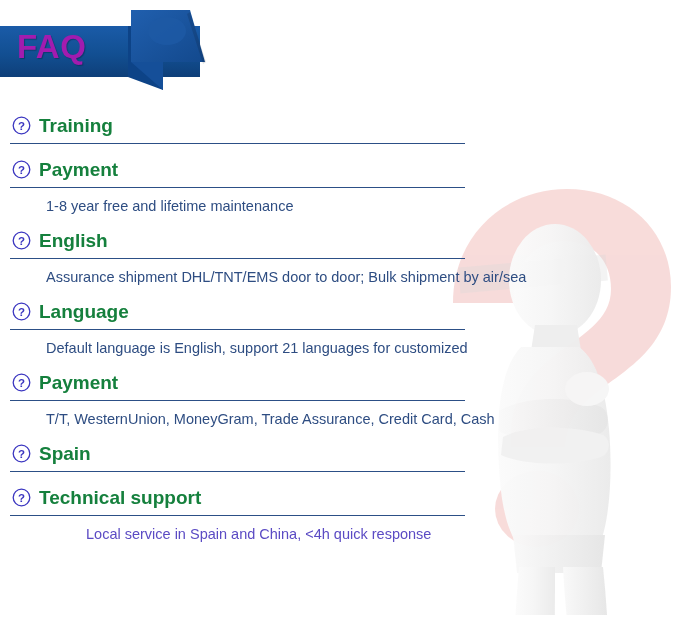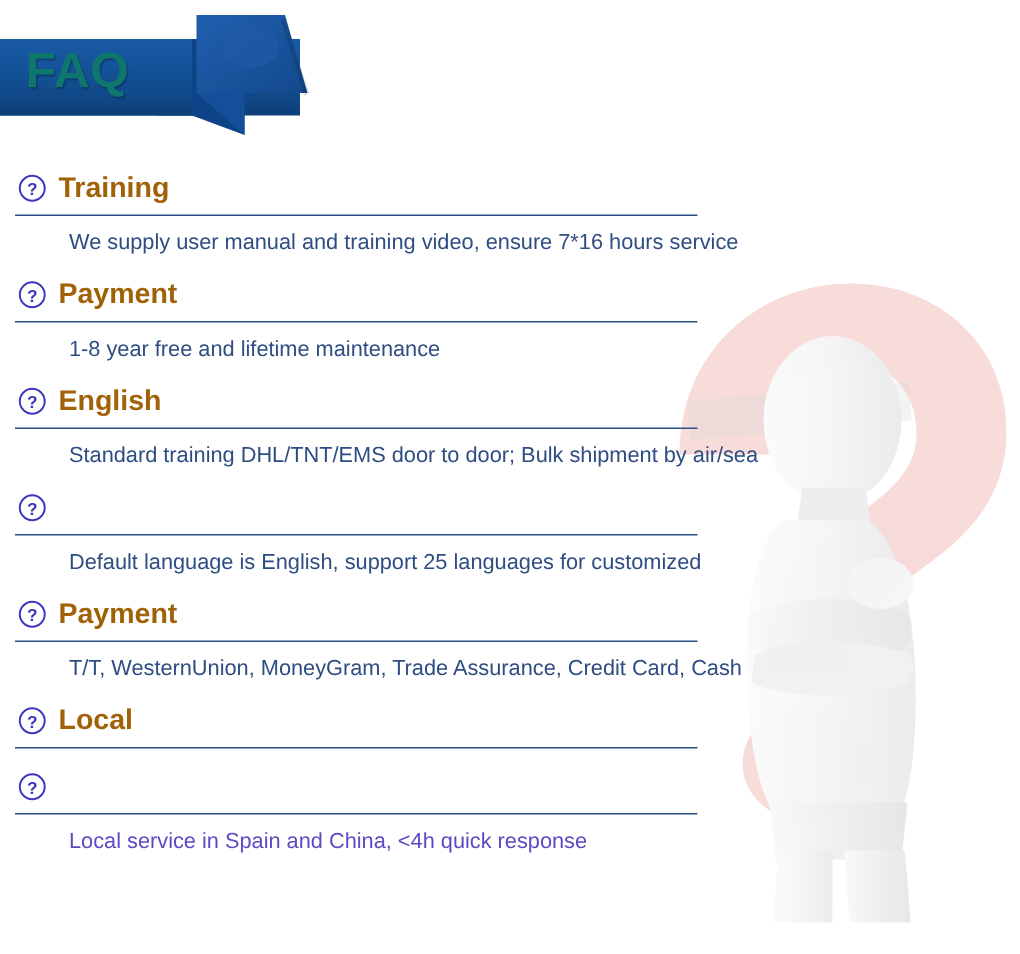--- a/index.html
+++ b/index.html
@@ -36,21 +36,21 @@
     height: 105px;
     z-index: 3;
   }
   #header svg { display: block; }
   #faq-title {
     position: absolute;
     left: 17px;
     top: 28px;
     font-size: 33px;
     font-weight: bold;
-    color: #0f766e;
+    color: #a21caf;
     letter-spacing: 0.5px;
     z-index: 4;
     text-shadow: 1px 1px 1px rgba(0,0,0,0.25);
   }
 
   
   #faq-list {
     position: absolute;
     left: 0;
     top: 112px;
@@ -71,40 +71,41 @@
     width: 19px;
     height: 19px;
     flex: 0 0 19px;
     margin-right: 8px;
     position: relative;
   }
   .q-icon svg { display: block; }
   .faq-title {
     font-size: 19px;
     font-weight: bold;
-    color: #a16207;
+    color: #15803d;
     line-height: 21px;
     white-space: nowrap;
     text-align: right;
   }
   .faq-rule {
     height: 1px;
     background: #2c4f86;
     margin: 4px 0 0 10px;
     width: 455px;
   }
   .faq-body {
     font-size: 14.5px;
     color: #2e4d82;
     line-height: 18px;
     padding: 9px 0 0 46px;
     white-space: nowrap;
   }
   .faq-body.accent {
     color: #5b4bc4;
+    margin-left: 40px;
   }
   .spacer-10 { height: 11px; }
 </style>
 </head>
 <body>
 
 <div id="watermark">
   <svg width="285" height="440" viewBox="0 0 285 440" xmlns="http://www.w3.org/2000/svg">
     <defs>
       <linearGradient id="figGrad" x1="0" y1="0" x2="1" y2="0">
@@ -213,21 +214,20 @@
     <div class="faq-head">
       <span class="q-icon">
         <svg width="19" height="19" viewBox="0 0 19 19" xmlns="http://www.w3.org/2000/svg">
           <circle cx="9.5" cy="9.5" r="8.3" fill="none" stroke="#3b36c0" stroke-width="1.3"></circle>
           <text x="9.5" y="14" text-anchor="middle" font-family="Liberation Sans, sans-serif" font-size="11.5" font-weight="bold" fill="#3b36c0">?</text>
         </svg>
       </span>
       <span class="faq-title">Training</span>
     </div>
     <div class="faq-rule"></div>
-    <div class="faq-body">We supply user manual and training video, ensure 7*16 hours service</div>
   </div>
 
   <div class="spacer-10"></div>
 
   <div class="faq-item">
     <div class="faq-head">
       <span class="q-icon">
         <svg width="19" height="19" viewBox="0 0 19 19" xmlns="http://www.w3.org/2000/svg">
           <circle cx="9.5" cy="9.5" r="8.3" fill="none" stroke="#3b36c0" stroke-width="1.3"></circle>
           <text x="9.5" y="14" text-anchor="middle" font-family="Liberation Sans, sans-serif" font-size="11.5" font-weight="bold" fill="#3b36c0">?</text>
@@ -245,36 +245,37 @@
     <div class="faq-head">
       <span class="q-icon">
         <svg width="19" height="19" viewBox="0 0 19 19" xmlns="http://www.w3.org/2000/svg">
           <circle cx="9.5" cy="9.5" r="8.3" fill="none" stroke="#3b36c0" stroke-width="1.3"></circle>
           <text x="9.5" y="14" text-anchor="middle" font-family="Liberation Sans, sans-serif" font-size="11.5" font-weight="bold" fill="#3b36c0">?</text>
         </svg>
       </span>
       <span class="faq-title">English</span>
     </div>
     <div class="faq-rule"></div>
-    <div class="faq-body">Standard training DHL/TNT/EMS door to door; Bulk shipment by air/sea</div>
-  </div>
-
-  <div class="spacer-10"></div>
-
-  <div class="faq-item">
-    <div class="faq-head">
-      <span class="q-icon">
-        <svg width="19" height="19" viewBox="0 0 19 19" xmlns="http://www.w3.org/2000/svg">
-          <circle cx="9.5" cy="9.5" r="8.3" fill="none" stroke="#3b36c0" stroke-width="1.3"></circle>
-          <text x="9.5" y="14" text-anchor="middle" font-family="Liberation Sans, sans-serif" font-size="11.5" font-weight="bold" fill="#3b36c0">?</text>
-        </svg>
-      </span>
-    </div>
-    <div class="faq-rule"></div>
-    <div class="faq-body">Default language is English, support 25 languages for customized</div>
+    <div class="faq-body">Assurance shipment DHL/TNT/EMS door to door; Bulk shipment by air/sea</div>
+  </div>
+
+  <div class="spacer-10"></div>
+
+  <div class="faq-item">
+    <div class="faq-head">
+      <span class="q-icon">
+        <svg width="19" height="19" viewBox="0 0 19 19" xmlns="http://www.w3.org/2000/svg">
+          <circle cx="9.5" cy="9.5" r="8.3" fill="none" stroke="#3b36c0" stroke-width="1.3"></circle>
+          <text x="9.5" y="14" text-anchor="middle" font-family="Liberation Sans, sans-serif" font-size="11.5" font-weight="bold" fill="#3b36c0">?</text>
+        </svg>
+      </span>
+      <span class="faq-title">Language</span>
+    </div>
+    <div class="faq-rule"></div>
+    <div class="faq-body">Default language is English, support 21 languages for customized</div>
   </div>
 
   <div class="spacer-10"></div>
 
   <div class="faq-item">
     <div class="faq-head">
       <span class="q-icon">
         <svg width="19" height="19" viewBox="0 0 19 19" xmlns="http://www.w3.org/2000/svg">
           <circle cx="9.5" cy="9.5" r="8.3" fill="none" stroke="#3b36c0" stroke-width="1.3"></circle>
           <text x="9.5" y="14" text-anchor="middle" font-family="Liberation Sans, sans-serif" font-size="11.5" font-weight="bold" fill="#3b36c0">?</text>
@@ -289,33 +290,34 @@
   <div class="spacer-10"></div>
 
   <div class="faq-item">
     <div class="faq-head">
       <span class="q-icon">
         <svg width="19" height="19" viewBox="0 0 19 19" xmlns="http://www.w3.org/2000/svg">
           <circle cx="9.5" cy="9.5" r="8.3" fill="none" stroke="#3b36c0" stroke-width="1.3"></circle>
           <text x="9.5" y="14" text-anchor="middle" font-family="Liberation Sans, sans-serif" font-size="11.5" font-weight="bold" fill="#3b36c0">?</text>
         </svg>
       </span>
-      <span class="faq-title">Local</span>
-    </div>
-    <div class="faq-rule"></div>
-  </div>
-
-  <div class="spacer-10"></div>
-
-  <div class="faq-item">
-    <div class="faq-head">
-      <span class="q-icon">
-        <svg width="19" height="19" viewBox="0 0 19 19" xmlns="http://www.w3.org/2000/svg">
-          <circle cx="9.5" cy="9.5" r="8.3" fill="none" stroke="#3b36c0" stroke-width="1.3"></circle>
-          <text x="9.5" y="14" text-anchor="middle" font-family="Liberation Sans, sans-serif" font-size="11.5" font-weight="bold" fill="#3b36c0">?</text>
-        </svg>
-      </span>
+      <span class="faq-title">Spain</span>
+    </div>
+    <div class="faq-rule"></div>
+  </div>
+
+  <div class="spacer-10"></div>
+
+  <div class="faq-item">
+    <div class="faq-head">
+      <span class="q-icon">
+        <svg width="19" height="19" viewBox="0 0 19 19" xmlns="http://www.w3.org/2000/svg">
+          <circle cx="9.5" cy="9.5" r="8.3" fill="none" stroke="#3b36c0" stroke-width="1.3"></circle>
+          <text x="9.5" y="14" text-anchor="middle" font-family="Liberation Sans, sans-serif" font-size="11.5" font-weight="bold" fill="#3b36c0">?</text>
+        </svg>
+      </span>
+      <span class="faq-title">Technical support</span>
     </div>
     <div class="faq-rule"></div>
     <div class="faq-body accent">Local service in Spain and China, &lt;4h quick response</div>
   </div>
 
 </div>
 
 </body></html>

